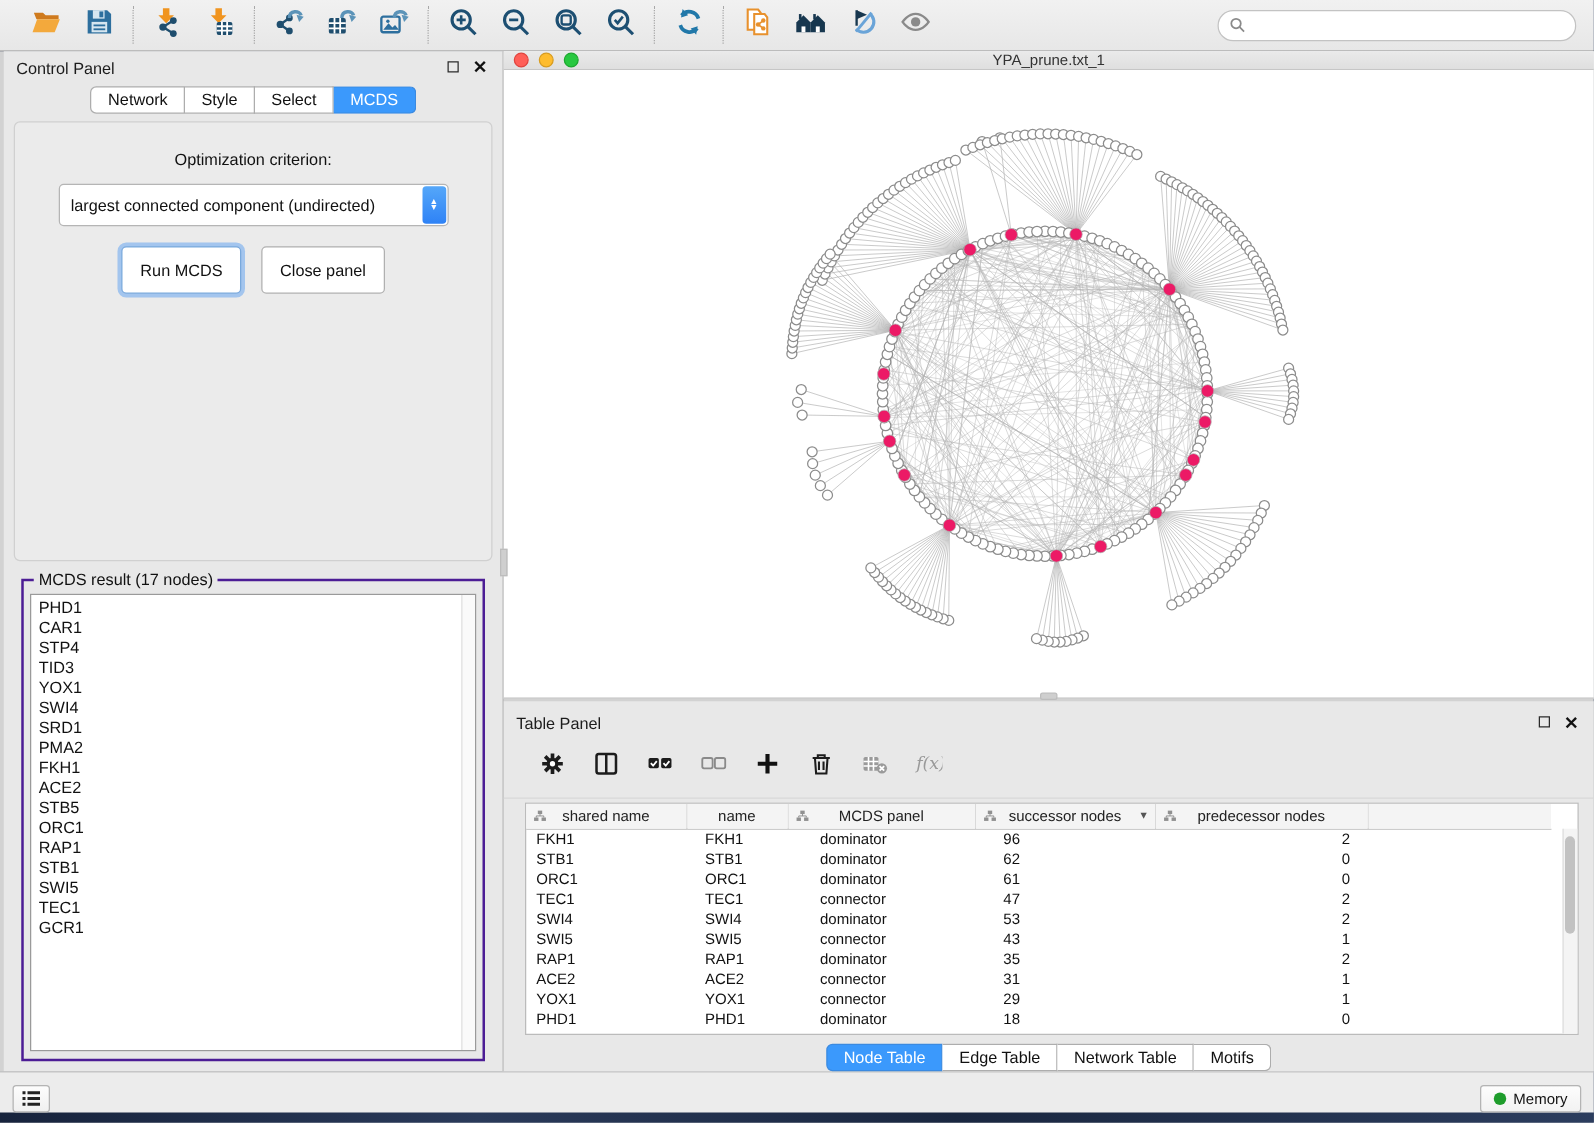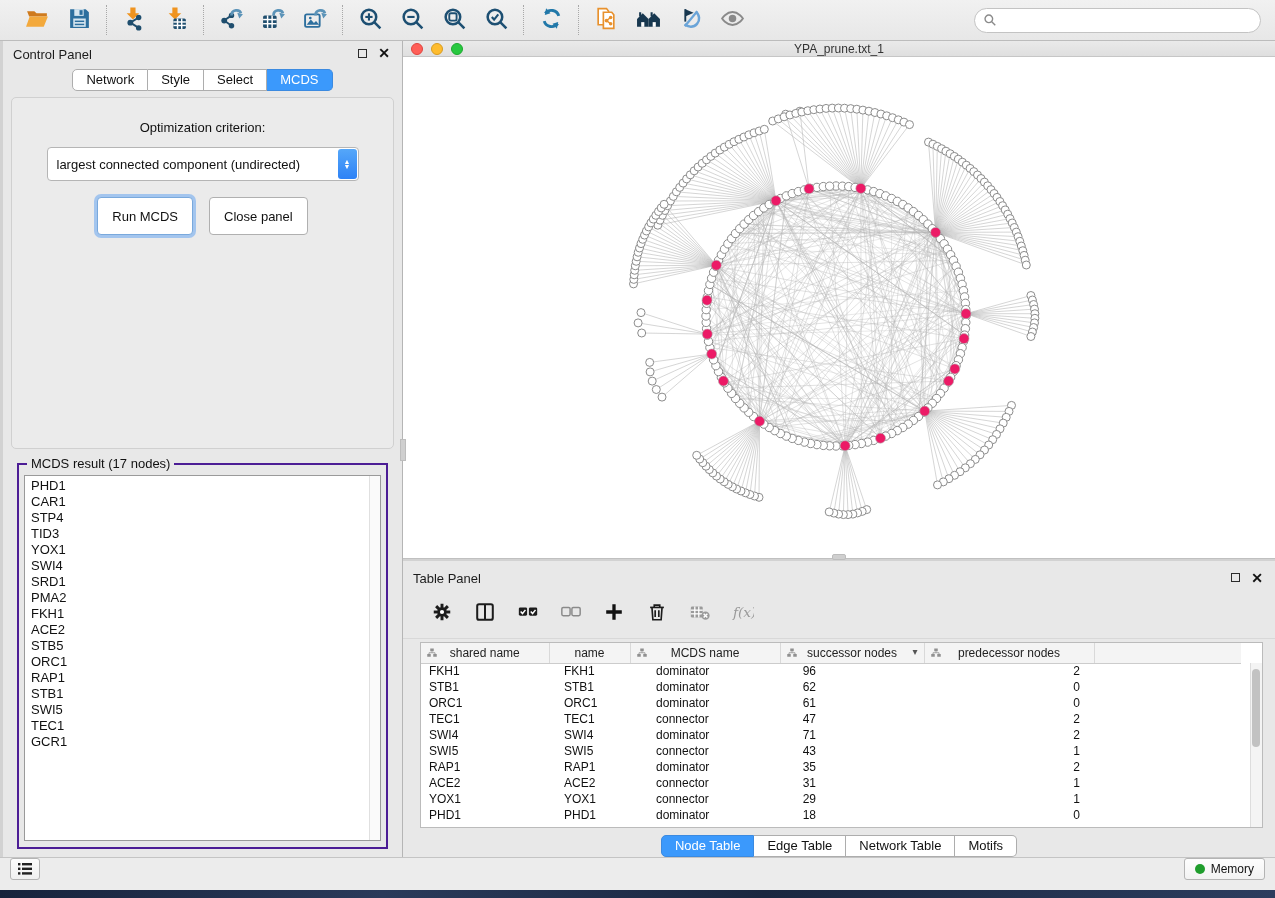--- a/index.html
+++ b/index.html
@@ -89,21 +89,21 @@
   .ntable td.c1 { padding-left:15px; }
   .ntable td.c2 { padding-left:26px; }
   .ntable td.c3 { text-align:right; padding-right:108px; }
   .ntable td.c4 { text-align:right; padding-right:14px; }
   .tbl-vtrack { position:absolute; right:0; top:20px; bottom:0; width:12px; background:#f4f4f4; border-left:1px solid #ddd; }
   .tbl-thumb { position:absolute; right:2px; top:6px; width:8px; height:78px; background:#c2c2c2; border-radius:4px; }
   .tpanel-tabs { display:flex; justify-content:center; margin-top:7px; }
   .drag-dot { position:absolute; top:-7px; left:50%; width:14px; height:6px; margin-left:-7px; background:#cfcfcf; border:1px solid #bdbdbd; border-radius:2px; }
 
   
-  .statusbar { height:33px; background:#ececec; border-top:1px solid #c4c4c4; display:flex; align-items:flex-start;
+  .statusbar { height:33px; background:#ececec; border-top:1px solid #c4c4c4; display:flex; align-items:flex-end;
     padding:0 10px; flex:none; }
   .list-btn { width:30px; height:22px; background:linear-gradient(#fdfdfd,#f0f0f0); border:1px solid #b4b4b4;
     border-radius:3px; display:flex; align-items:center; justify-content:center; }
   .memory-btn { margin-left:auto; height:22px; background:linear-gradient(#fdfdfd,#f2f2f2); border:1px solid #b4b4b4;
     border-radius:3px; display:flex; align-items:center; gap:6px; padding:0 10px; font-size:12px; color:#111; }
   .gdot { width:10px; height:10px; border-radius:50%; background:#1f9d2c; }
 </style>
 </head>
 <body>
 
@@ -1300,21 +1300,21 @@
                       <path stroke="#909090" stroke-width="1.6" fill="none" d="M12 8.5v3M6 14v-2.5h12V14"></path>
                     </svg><span>shared name</span></th>
                   <th><span>name</span></th>
                   <th><svg class="hicon" viewBox="0 0 24 24">
                       <g fill="#909090">
                         <rect x="8.5" y="3" width="7" height="5.5"></rect>
                         <rect x="2.5" y="14" width="7" height="5.5"></rect>
                         <rect x="14.5" y="14" width="7" height="5.5"></rect>
                       </g>
                       <path stroke="#909090" stroke-width="1.6" fill="none" d="M12 8.5v3M6 14v-2.5h12V14"></path>
-                    </svg><span>MCDS name</span></th>
+                    </svg><span>MCDS panel</span></th>
                   <th><svg class="hicon" viewBox="0 0 24 24">
                       <g fill="#909090">
                         <rect x="8.5" y="3" width="7" height="5.5"></rect>
                         <rect x="2.5" y="14" width="7" height="5.5"></rect>
                         <rect x="14.5" y="14" width="7" height="5.5"></rect>
                       </g>
                       <path stroke="#909090" stroke-width="1.6" fill="none" d="M12 8.5v3M6 14v-2.5h12V14"></path>
                     </svg><span>successor nodes</span><span class="ddc">▾</span></th>
                   <th><svg class="hicon" viewBox="0 0 24 24">
                       <g fill="#909090">
@@ -1357,21 +1357,21 @@
                   <td class="c1">TEC1</td>
                   <td class="c2">connector</td>
                   <td class="c3">47</td>
                   <td class="c4">2</td>
                   <td></td>
                 </tr>
                 <tr>
                   <td class="c0">SWI4</td>
                   <td class="c1">SWI4</td>
                   <td class="c2">dominator</td>
-                  <td class="c3">71</td>
+                  <td class="c3">53</td>
                   <td class="c4">2</td>
                   <td></td>
                 </tr>
                 <tr>
                   <td class="c0">SWI5</td>
                   <td class="c1">SWI5</td>
                   <td class="c2">connector</td>
                   <td class="c3">43</td>
                   <td class="c4">1</td>
                   <td></td>

